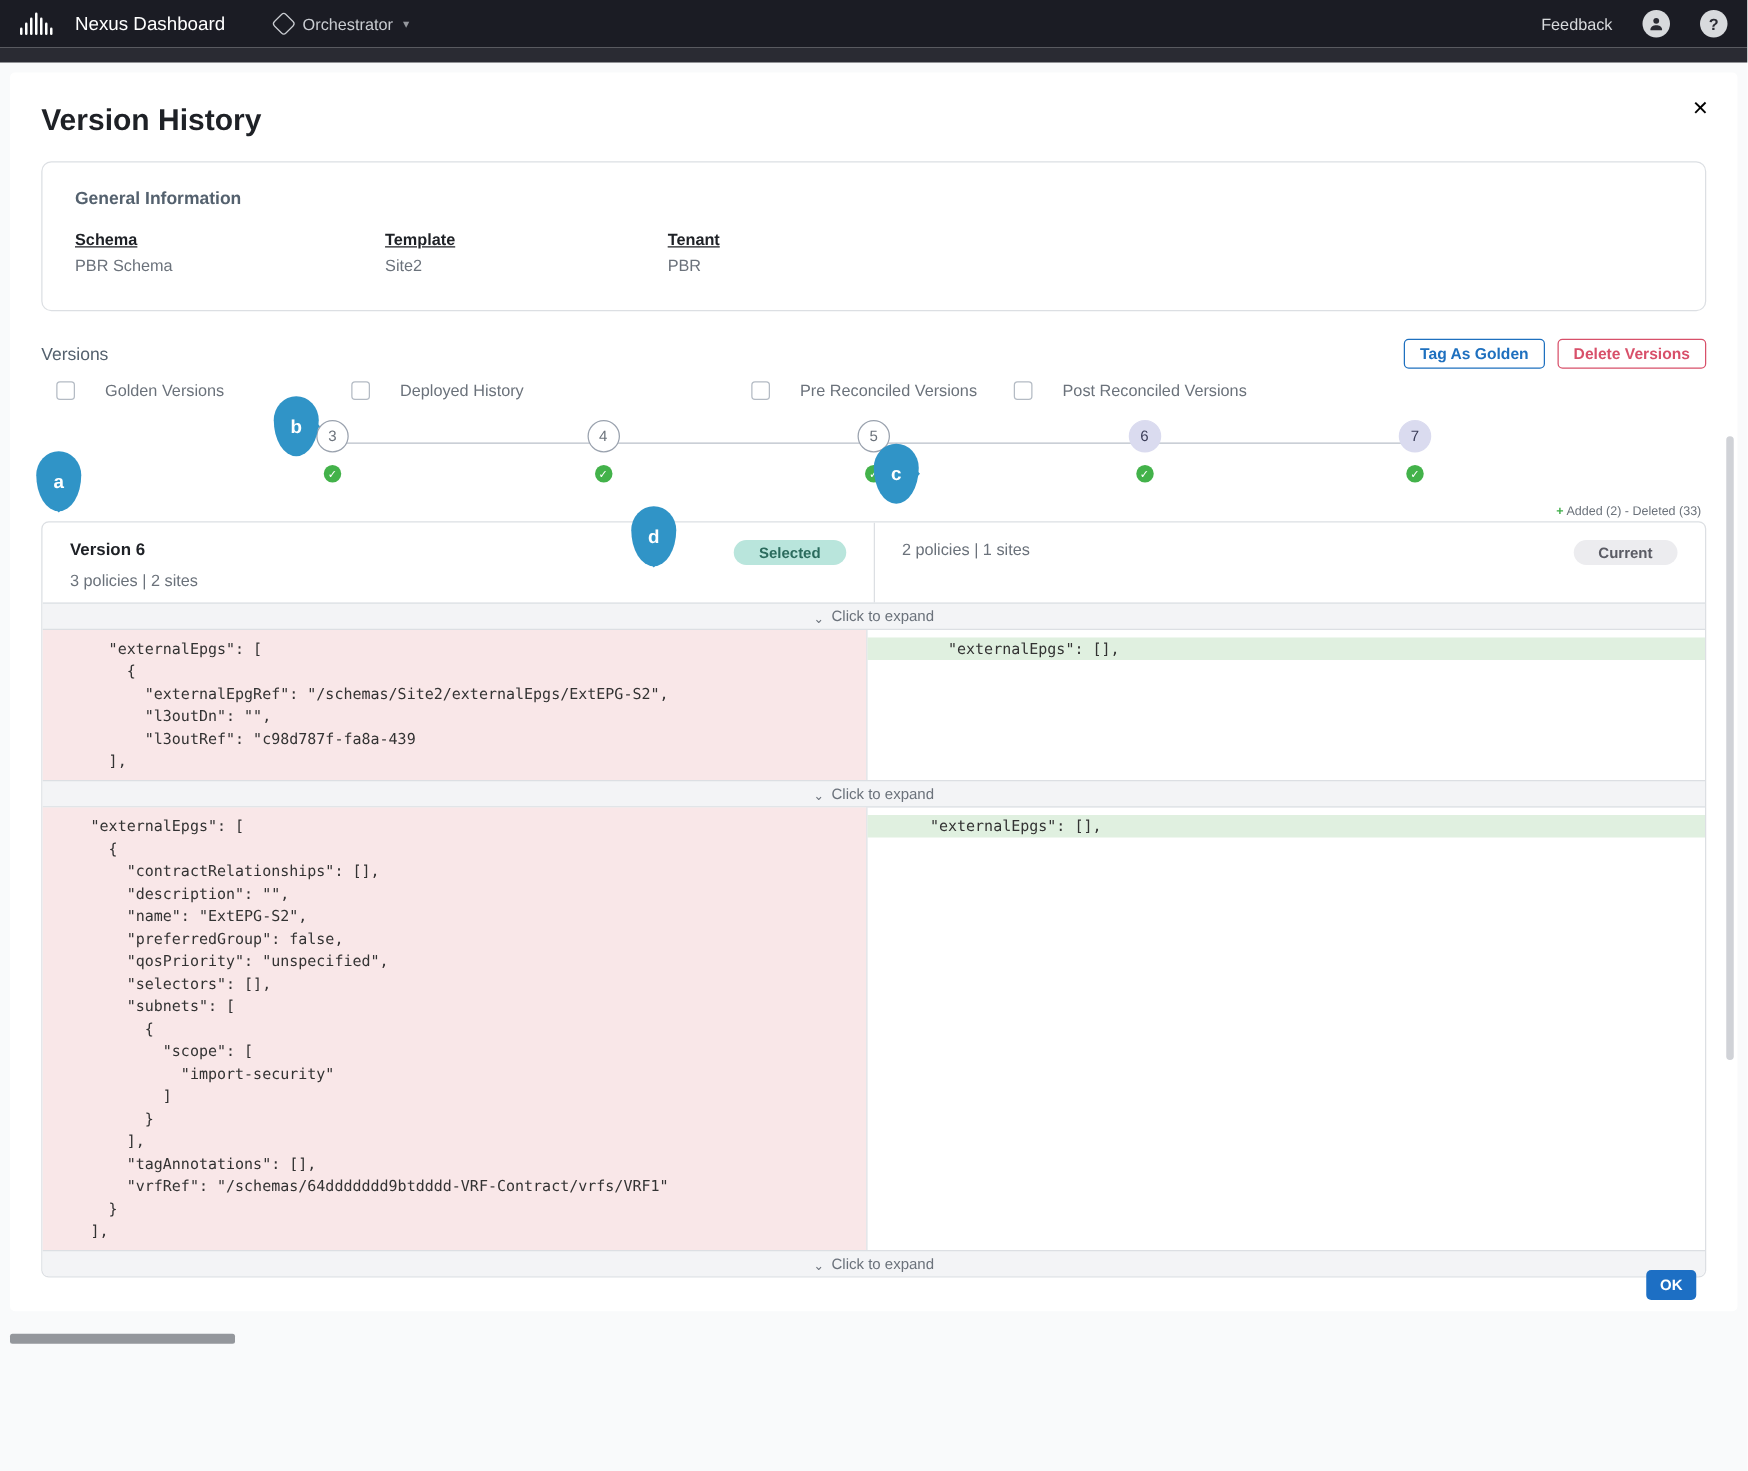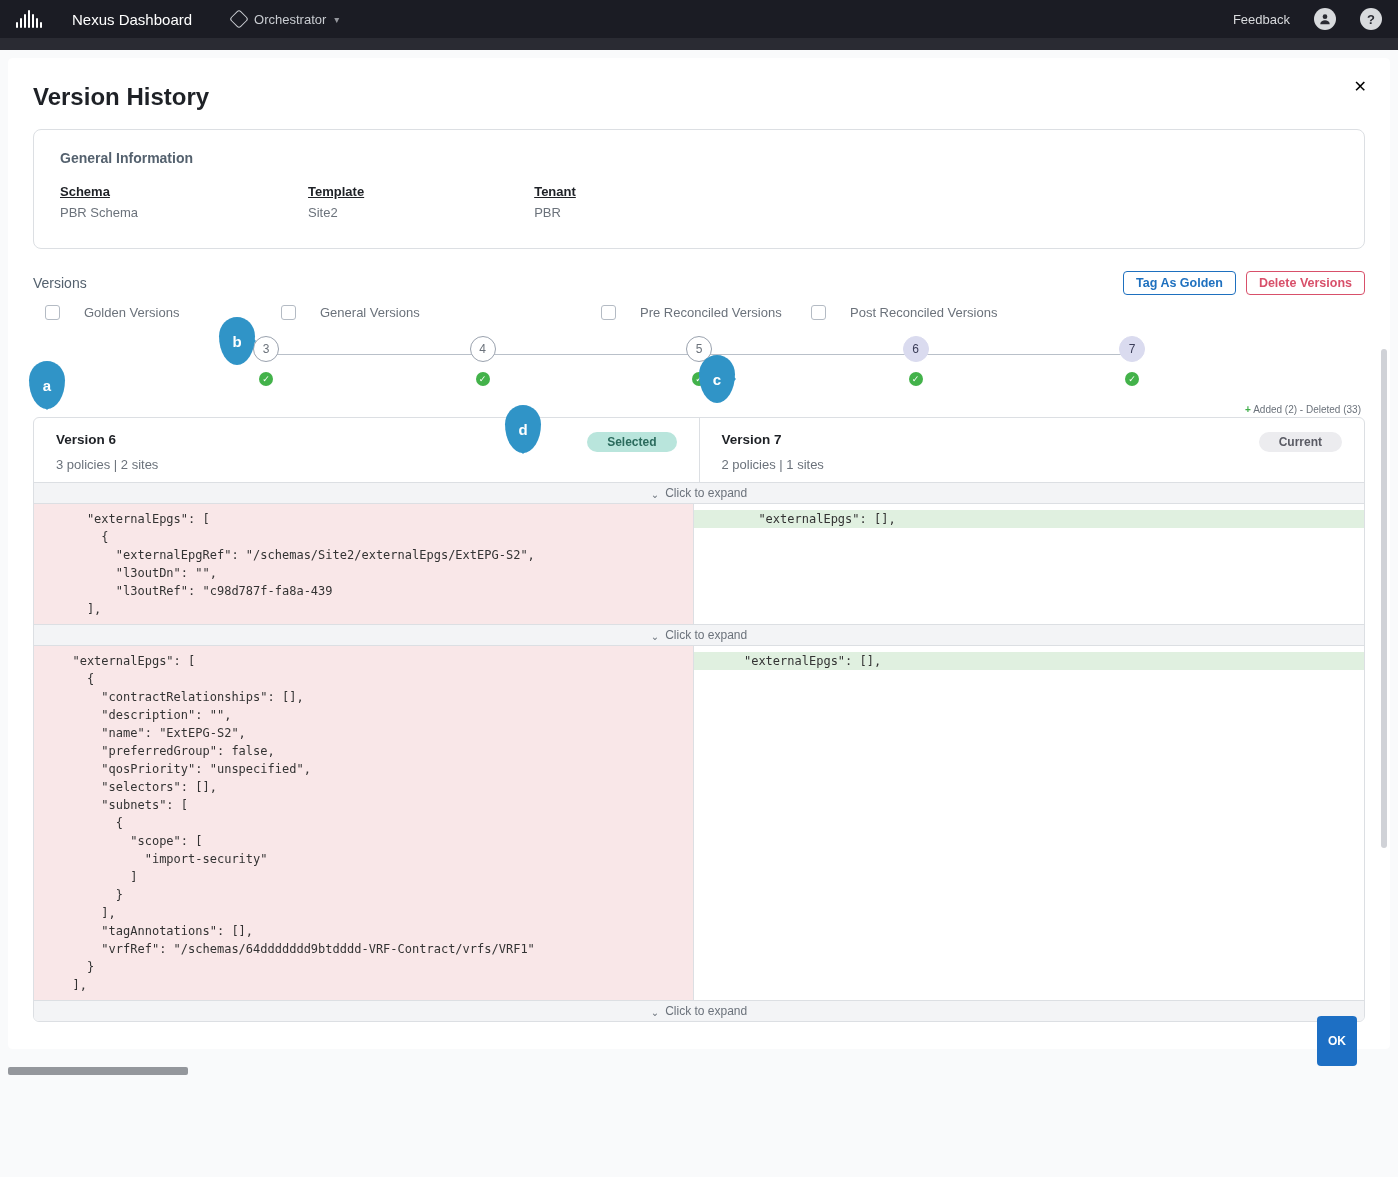--- a/index.html
+++ b/index.html
@@ -36,21 +36,21 @@
   }
   
   .topbar{
     height:38px;
     background:var(--bg-dark);
     display:flex;
     align-items:center;
     padding:0 16px;
     color:#fff;
   }
-  .logo-block{display:flex;align-items:center;gap:24px;}
+  .logo-block{display:flex;align-items:center;gap:12px;}
   .cisco-logo{display:flex;gap:2px;align-items:flex-end;height:18px;}
   .cisco-logo span{width:2px;background:#fff;display:inline-block;border-radius:1px;}
   .cl1{height:6px}.cl2{height:10px}.cl3{height:14px}.cl4{height:18px}
   .brand{font-size:15px;font-weight:500;margin-left:6px;}
   .orch{margin-left:40px;display:flex;align-items:center;gap:8px;color:#c9ccd1;font-size:13px;cursor:pointer;}
   .orch-icon{width:14px;height:14px;border:1.5px solid #c9ccd1;border-radius:3px;transform:rotate(45deg);display:inline-block;}
   .chev{font-size:10px;opacity:.7;}
   .top-right{margin-left:auto;display:flex;align-items:center;gap:24px;}
   .feedback{color:#d8dadd;font-size:13px;cursor:pointer;}
   .circ-icon{width:22px;height:22px;border-radius:50%;background:#d8dadd;display:flex;align-items:center;justify-content:center;color:#2a2b33;font-weight:700;font-size:13px;cursor:pointer;}
@@ -127,21 +127,21 @@
   .diff-row .cmp-col:last-child{padding-left:36px;}
   .diff-row .add-line{background:var(--diff-add);display:block;margin:0 -8px 0 -36px;padding:0 8px 0 36px;}
 
   
   .callout{position:absolute;width:36px;height:48px;background:var(--blue-badge);border-radius:50% 50% 50% 50% / 40% 40% 60% 60%;color:#fff;font-weight:700;font-size:15px;display:flex;align-items:center;justify-content:center;pointer-events:none;}
   .callout::after{content:"";position:absolute;bottom:-9px;left:50%;transform:translateX(-50%);border:8px solid transparent;border-top-color:var(--blue-badge);}
   .callout.right::after{content:"";position:absolute;bottom:auto;top:50%;left:auto;right:-9px;transform:translateY(-50%);border:8px solid transparent;border-left-color:var(--blue-badge);}
 
   
   .footer{position:relative;height:26px;}
-  .ok-btn{position:absolute;right:8px;top:-6px;background:#1d6fc4;color:#fff;border:none;border-radius:4px;font-size:12px;font-weight:600;padding:18px 11px;cursor:pointer;}
+  .ok-btn{position:absolute;right:8px;top:-6px;background:#1d6fc4;color:#fff;border:none;border-radius:4px;font-size:12px;font-weight:600;padding:5px 11px;cursor:pointer;}
   .bottom-gutter{height:8px;background:#94979c;margin:18px 8px 4px 8px;border-radius:2px;max-width:180px;}
   .right-gutter{position:absolute;right:2px;top:290px;bottom:200px;width:6px;background:#d0d2d7;border-radius:3px;}
 </style>
 </head>
 <body>
 
 <div class="topbar">
   <div class="logo-block">
     <span class="cisco-logo">
       <span class="cl1"></span>
@@ -202,21 +202,21 @@
     </div>
   </div>
 
   <div class="filters">
     <label class="filter-item">
       <span class="chk"></span>
       <span>Golden Versions</span>
     </label>
     <label class="filter-item">
       <span class="chk"></span>
-      <span>General Versions</span>
+      <span>Deployed History</span>
     </label>
     <label class="filter-item">
       <span class="chk"></span>
       <span>Pre Reconciled Versions</span>
     </label>
     <label class="filter-item">
       <span class="chk"></span>
       <span>Post Reconciled Versions</span>
     </label>
   </div>
@@ -258,21 +258,20 @@
 
   <div class="compare">
     <div class="cmp-head">
       <div class="cmp-col cmp-pad">
         <span class="badge badge-sel">Selected</span>
         <div class="ver-title">Version 6</div>
         <div class="ver-sub">3 policies | 2 sites</div>
       </div>
       <div class="cmp-col cmp-pad">
         <span class="badge badge-cur">Current</span>
-        <div class="ver-title">Version 7</div>
         <div class="ver-sub">2 policies | 1 sites</div>
       </div>
     </div>
 
     <div class="expand-bar">
       <span class="chv">⌄</span><span>Click to expand</span>
     </div>
 
     <div class="diff-row del">
       <div class="cmp-col">    "externalEpgs": [

